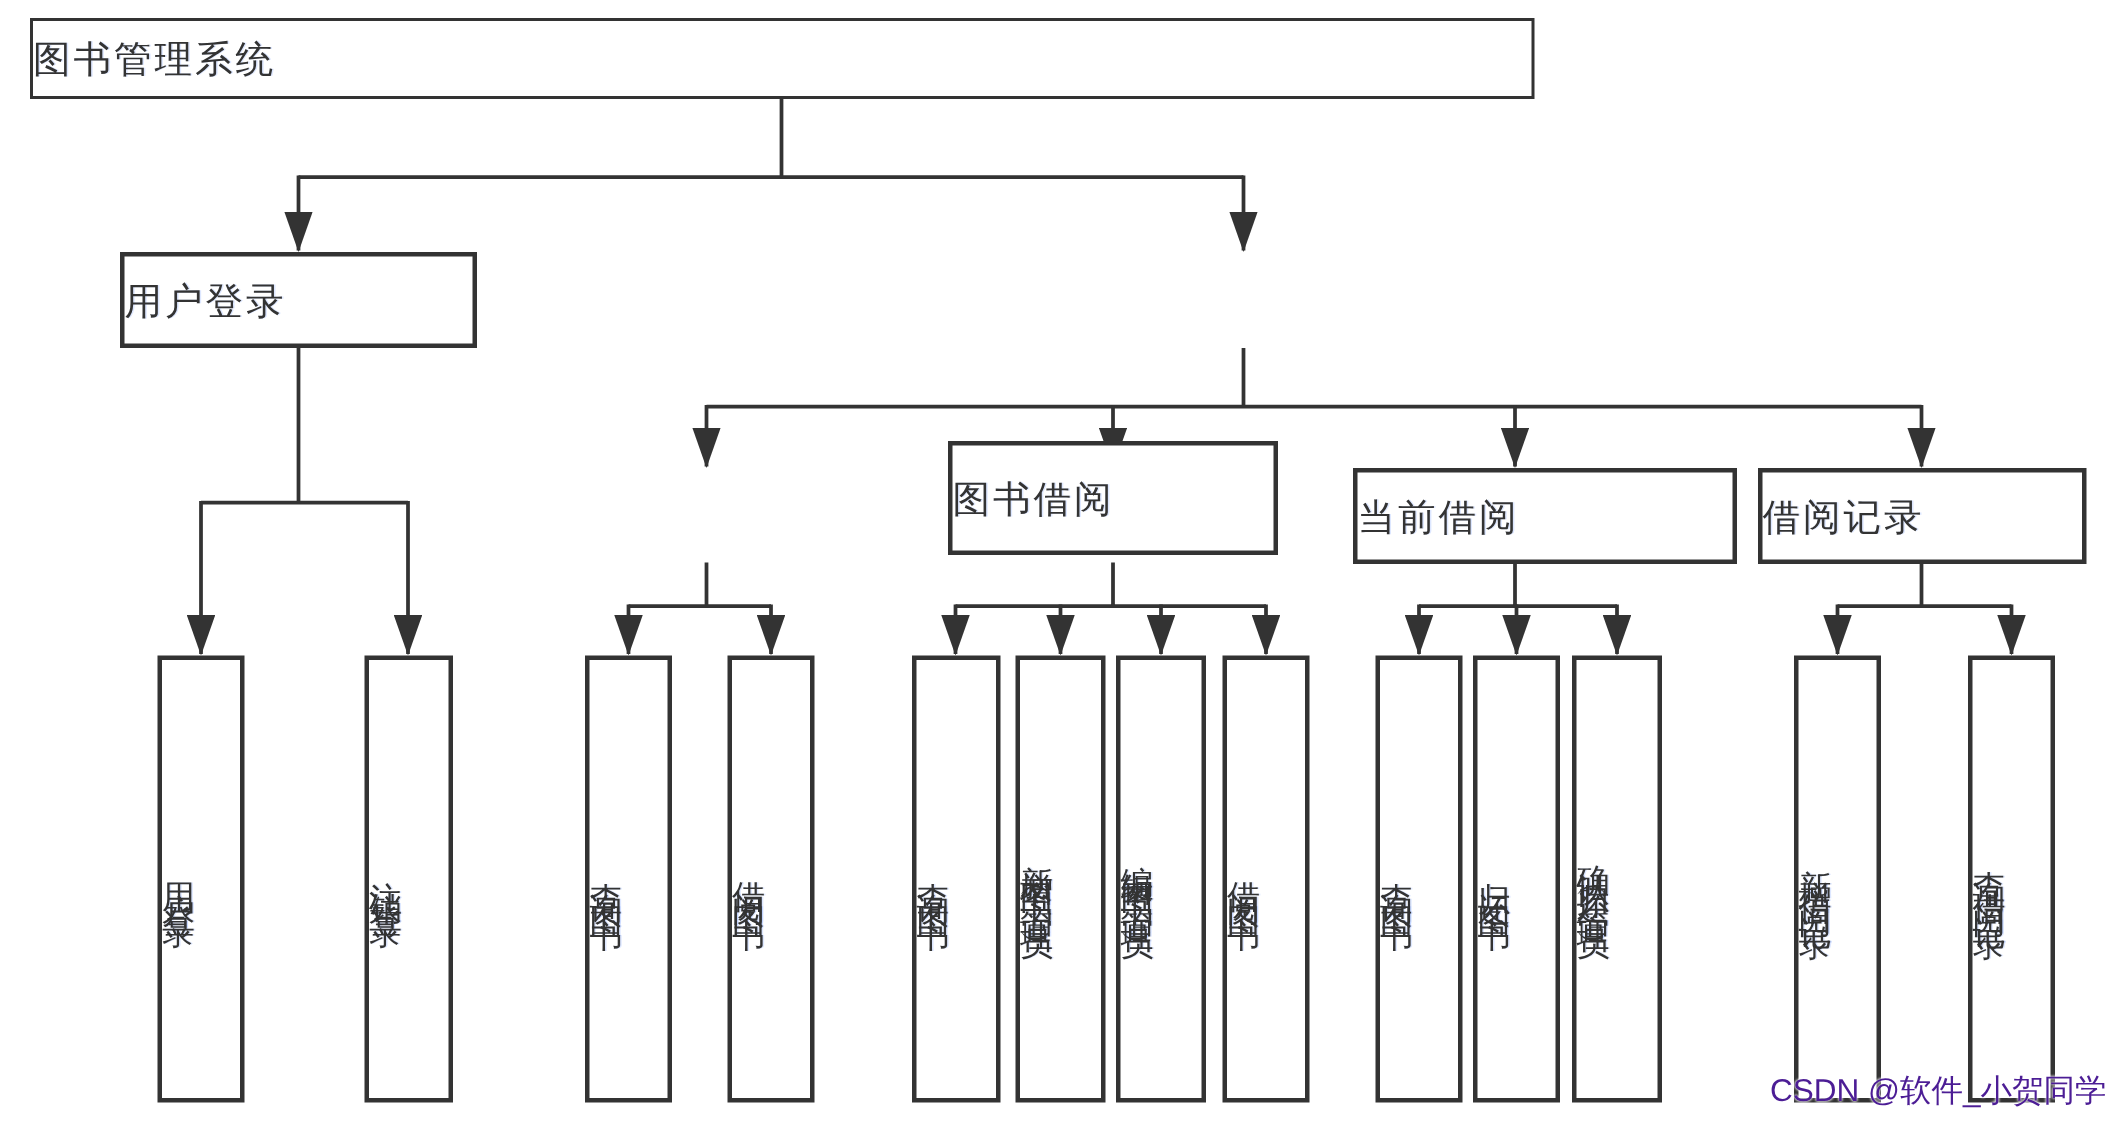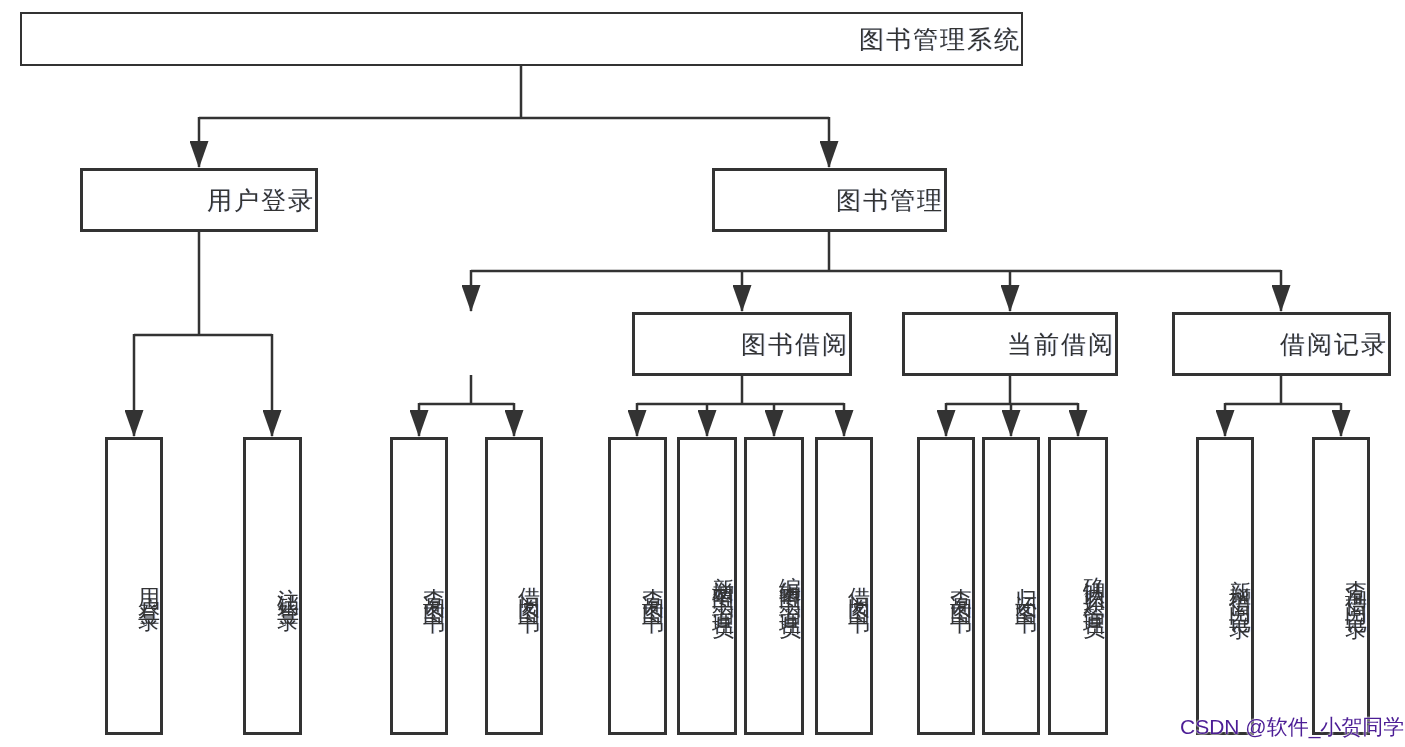--- a/index.html
+++ b/index.html
@@ -16,21 +16,21 @@
     left: 0; top: 0;
     width: 1405px; height: 747px;
   }
   .node {
     position: absolute;
     box-sizing: border-box;
     background: #ffffff;
     border: 3px solid #333333;
     display: flex;
     align-items: center;
-    justify-content: flex-end;
+    justify-content: flex-start;
     color: #333333;
   }
   .node.root { border-width: 2px; }
   .node.h .lbl {
     font-size: 25px;
     letter-spacing: 2px;
     white-space: nowrap;
     text-shadow: 1px 0 0 rgba(120,160,255,0.25);
   }
   .node.v .lbl {
@@ -101,28 +101,25 @@
     </g>
   </svg>
 
   <div class="node h root" style="left:20px;top:12px;width:1003px;height:54px">
     <span class="lbl">图书管理系统</span>
   </div>
 
   <div class="node h" style="left:80px;top:168px;width:238px;height:64px">
     <span class="lbl">用户登录</span>
   </div>
-  <div class="node h" style="left:712px;top:168px;width:235px;height:64px">
-    <span class="lbl">图书管理</span>
-  </div>
 
-  <div class="node h" style="left:632px;top:312px;width:220px;height:64px">
+  <div class="node h" style="left:632px;top:294px;width:220px;height:76px">
     <span class="lbl">图书借阅</span>
   </div>
-  <div class="node h" style="left:902px;top:312px;width:216px;height:64px">
+  <div class="node h" style="left:902px;top:312px;width:256px;height:64px">
     <span class="lbl">当前借阅</span>
   </div>
   <div class="node h" style="left:1172px;top:312px;width:219px;height:64px">
     <span class="lbl">借阅记录</span>
   </div>
 
   <div class="node v" style="left:105px;top:437px;width:58px;height:298px">
     <span class="lbl">用户登录</span>
   </div>
   <div class="node v" style="left:243px;top:437px;width:59px;height:298px">

